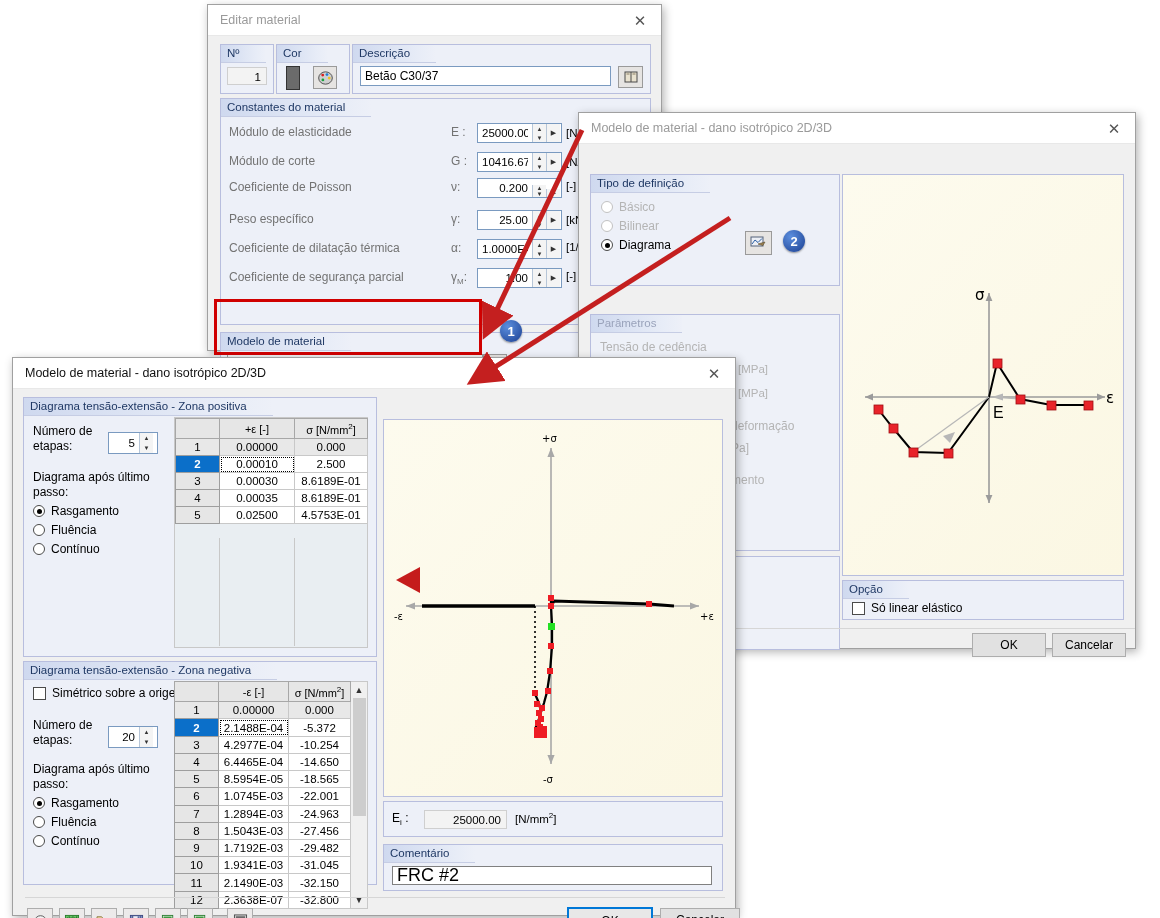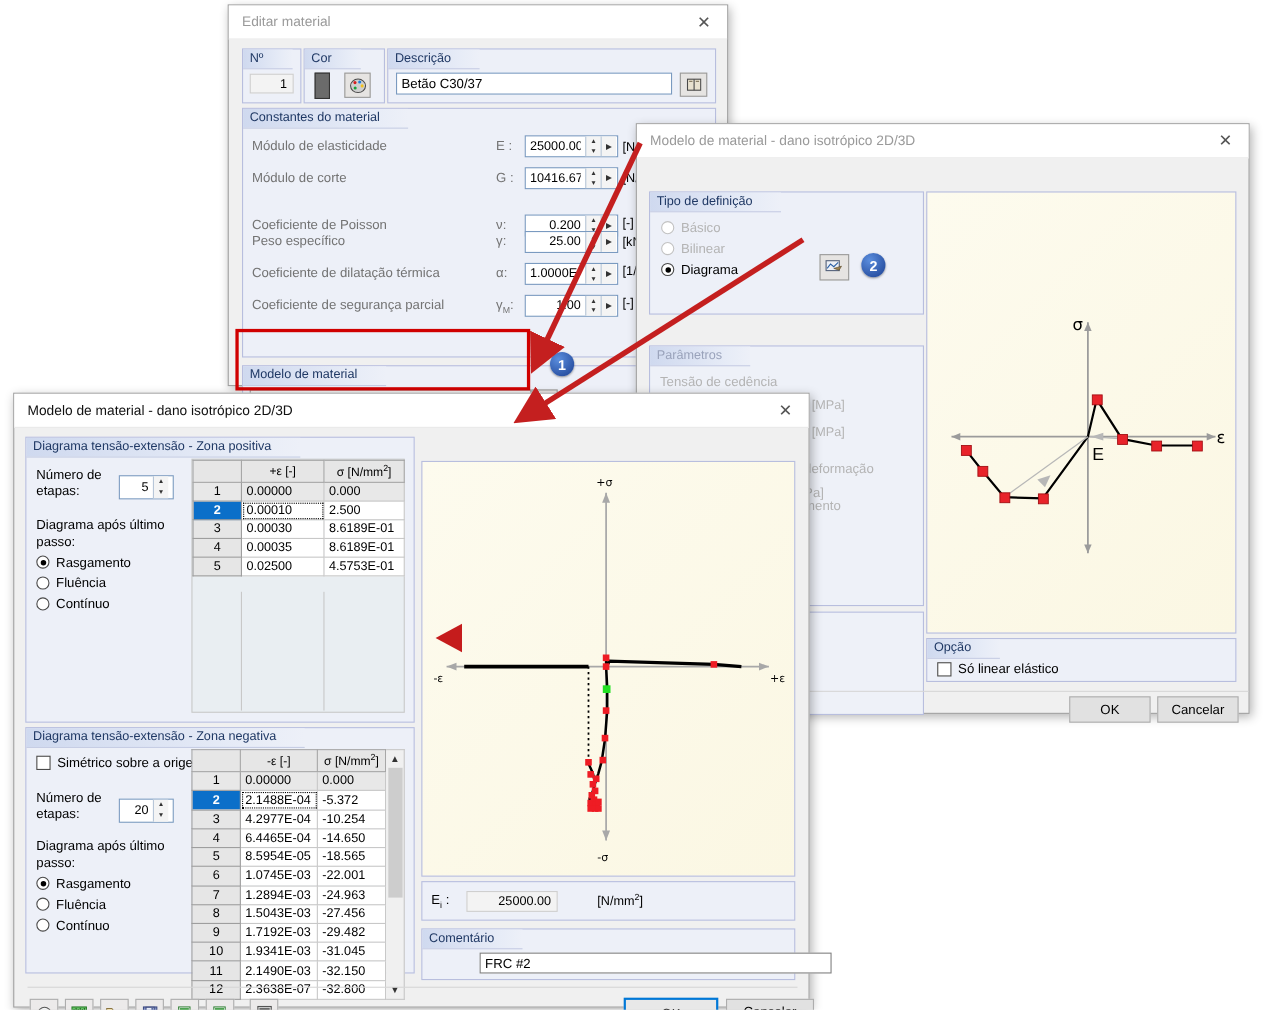--- a/index.html
+++ b/index.html
@@ -77,21 +77,21 @@
       padding:0 0 0 5px;font-size:12px;}
   .combo .v{flex:1;}
   .combo .ar{width:20px;text-align:center;font-size:9px;color:#333;}
 
   
   table.tb{border-collapse:collapse;font-size:11.5px;table-layout:fixed;}
   table.tb th{background:#e6e6e6;border:1px solid #a7a7a7;height:17px;font-weight:normal;
       color:#000;font-size:11px;}
   table.tb td{border:1px solid #c8c8c8;height:16px;padding:0 4px;background:#fff;}
   table.tb td.idx{background:#e6e6e6;border:1px solid #9e9e9e;text-align:center;color:#000;}
-  table.tb td.num{text-align:left;margin-top:12px;}
+  table.tb td.num{text-align:center;margin-top:12px;}
   table.tb tr.r1 td{background:#e8e8e8;}
   table.tb tr.sel td.idx{background:#0b6fc9;color:#fff;font-weight:bold;}
   table.tb tr.sel td.focus{outline:1px dotted #000;outline-offset:-2px;background:#fff;}
 
   .scrl{width:16px;background:#f0f0f0;border:1px solid #c8c8c8;border-left:0;
         display:flex;flex-direction:column;align-items:center;justify-content:space-between;}
   .scrl .ar{font-size:9px;color:#333;height:16px;display:flex;align-items:center;}
   .scrl .thumb{width:13px;background:#cdcdcd;}
 
   .sep{position:absolute;height:1px;background:#d6d6d6;}
@@ -170,24 +170,24 @@
           <input style="width: 54px;" value="10416.67">
           <span class="spin">
               <i>▲</i>
               <i>▼</i>
             </span>
           <span class="spin2">▶</span>
         </span>
         <span class="unit" style="position:absolute;left:337px;">[N/mm<sup>2</sup>]</span>
       </div>
 
-      <div style="position:absolute;left:8px;top:98px;width:100%;">
+      <div style="position:absolute;left:8px;top:81px;width:100%;">
         <span class="lab">Coeficiente de Poisson</span>
         <span class="lab" style="position:absolute;left:222px;">ν:</span>
-        <span class="fld" style="position:absolute;left:248px;top:-2px;width:83px;">
+        <span class="fld" style="position:absolute;left:248px;top:-2px;width:83px;align-items:flex-end;">
           <input style="width: 54px;" value="0.200">
           <span class="spin">
               <i>▲</i>
               <i>▼</i>
             </span>
           <span class="spin2">▶</span>
         </span>
         <span class="unit" style="position:absolute;left:337px;">[-]</span>
       </div>
 
@@ -315,21 +315,21 @@
               <i>▲</i>
               <i>▼</i>
             </span>
           <span class="spin2">▶</span>
         </span>
         <span class="dimtxt unit" style="position:absolute;left:138px;">[MPa]</span>
       </div>
 
       <div class="dimtxt" style="position:absolute;left:140px;top:104px;">deformação</div>
       <div class="dimtxt" style="position:absolute;left:140px;top:126px;">Pa]</div>
-      <div class="dimtxt" style="position:absolute;left:140px;top:138px;">mento</div>
+      <div class="dimtxt" style="position:absolute;left:140px;top:158px;">mento</div>
       <div class="dimtxt" style="position:absolute;left:140px;top:176px;">]</div>
     </div>
 
     <div class="gb dim" style="left:11px;top:412px;width:248px;height:92px;"></div>
 
     <div class="plot" style="position:absolute;left:263px;top:30px;width:280px;height:400px;">
       <svg width="280" height="400" viewBox="0 0 280 400">
         <line x1="22" y1="222" x2="262" y2="222" stroke="#9b9b9b" stroke-width="1.6"></line>
         <polygon points="262,222 254,218.6 254,225.4" fill="#9b9b9b"></polygon>
         <polygon points="22,222 30,218.6 30,225.4" fill="#9b9b9b"></polygon>
@@ -608,26 +608,26 @@
           <rect x="157" y="312" width="6" height="6"></rect>
         </g>
         <rect x="164" y="203" width="7" height="7" fill="#23e023"></rect>
         <polygon points="36,147 12,160 36,173" fill="#c51c1c"></polygon>
       </svg>
     </div>
 
     <div class="gb" style="left:370px;top:412px;width:338px;height:34px;border-top:1px solid #b8bede;">
       <span style="position:absolute;left:8px;top:9px;">E<sub>i</sub> :</span>
       <div class="ro" style="position:absolute;left:40px;top:8px;width:83px;height:19px;line-height:19px;">25000.00</div>
-      <span class="unit" style="position:absolute;left:131px;top:9px;margin-left:28px;">[N/mm<sup>2</sup>]</span>
+      <span class="unit" style="position:absolute;left:131px;top:9px;">[N/mm<sup>2</sup>]</span>
     </div>
 
     <div class="gb" style="left:370px;top:455px;width:338px;height:45px;">
       <div class="cap">Comentário</div>
-      <input style="position: absolute; left: 8px; top: 21px; width: 320px; height: 19px; box-sizing: border-box; border: 1px solid rgb(128, 128, 128); font-family: inherit; font-size: 12px; padding: 0px 4px; outline: 0px; margin-left: 44px;" value="FRC #2">
+      <input style="position: absolute; left: 8px; top: 21px; width: 320px; height: 19px; box-sizing: border-box; border: 1px solid rgb(128, 128, 128); font-family: inherit; font-size: 18px; padding: 0px 4px; outline: 0px;" value="FRC #2">
     </div>
 
     <div class="sep" style="left:12px;top:508px;width:700px;"></div>
 
     <div style="position:absolute;left:14px;top:519px;display:flex;gap:6px;">
       <div class="tbtn">
         <svg width="15" height="15" viewBox="0 0 16 16">
           <circle cx="8" cy="8" r="6.2" fill="#f2f2f2" stroke="#555"></circle>
           <text x="8" y="11.6" font-size="9" text-anchor="middle" fill="#1d4f8a" font-family="Liberation Serif, serif" font-style="italic">?</text>
         </svg>

